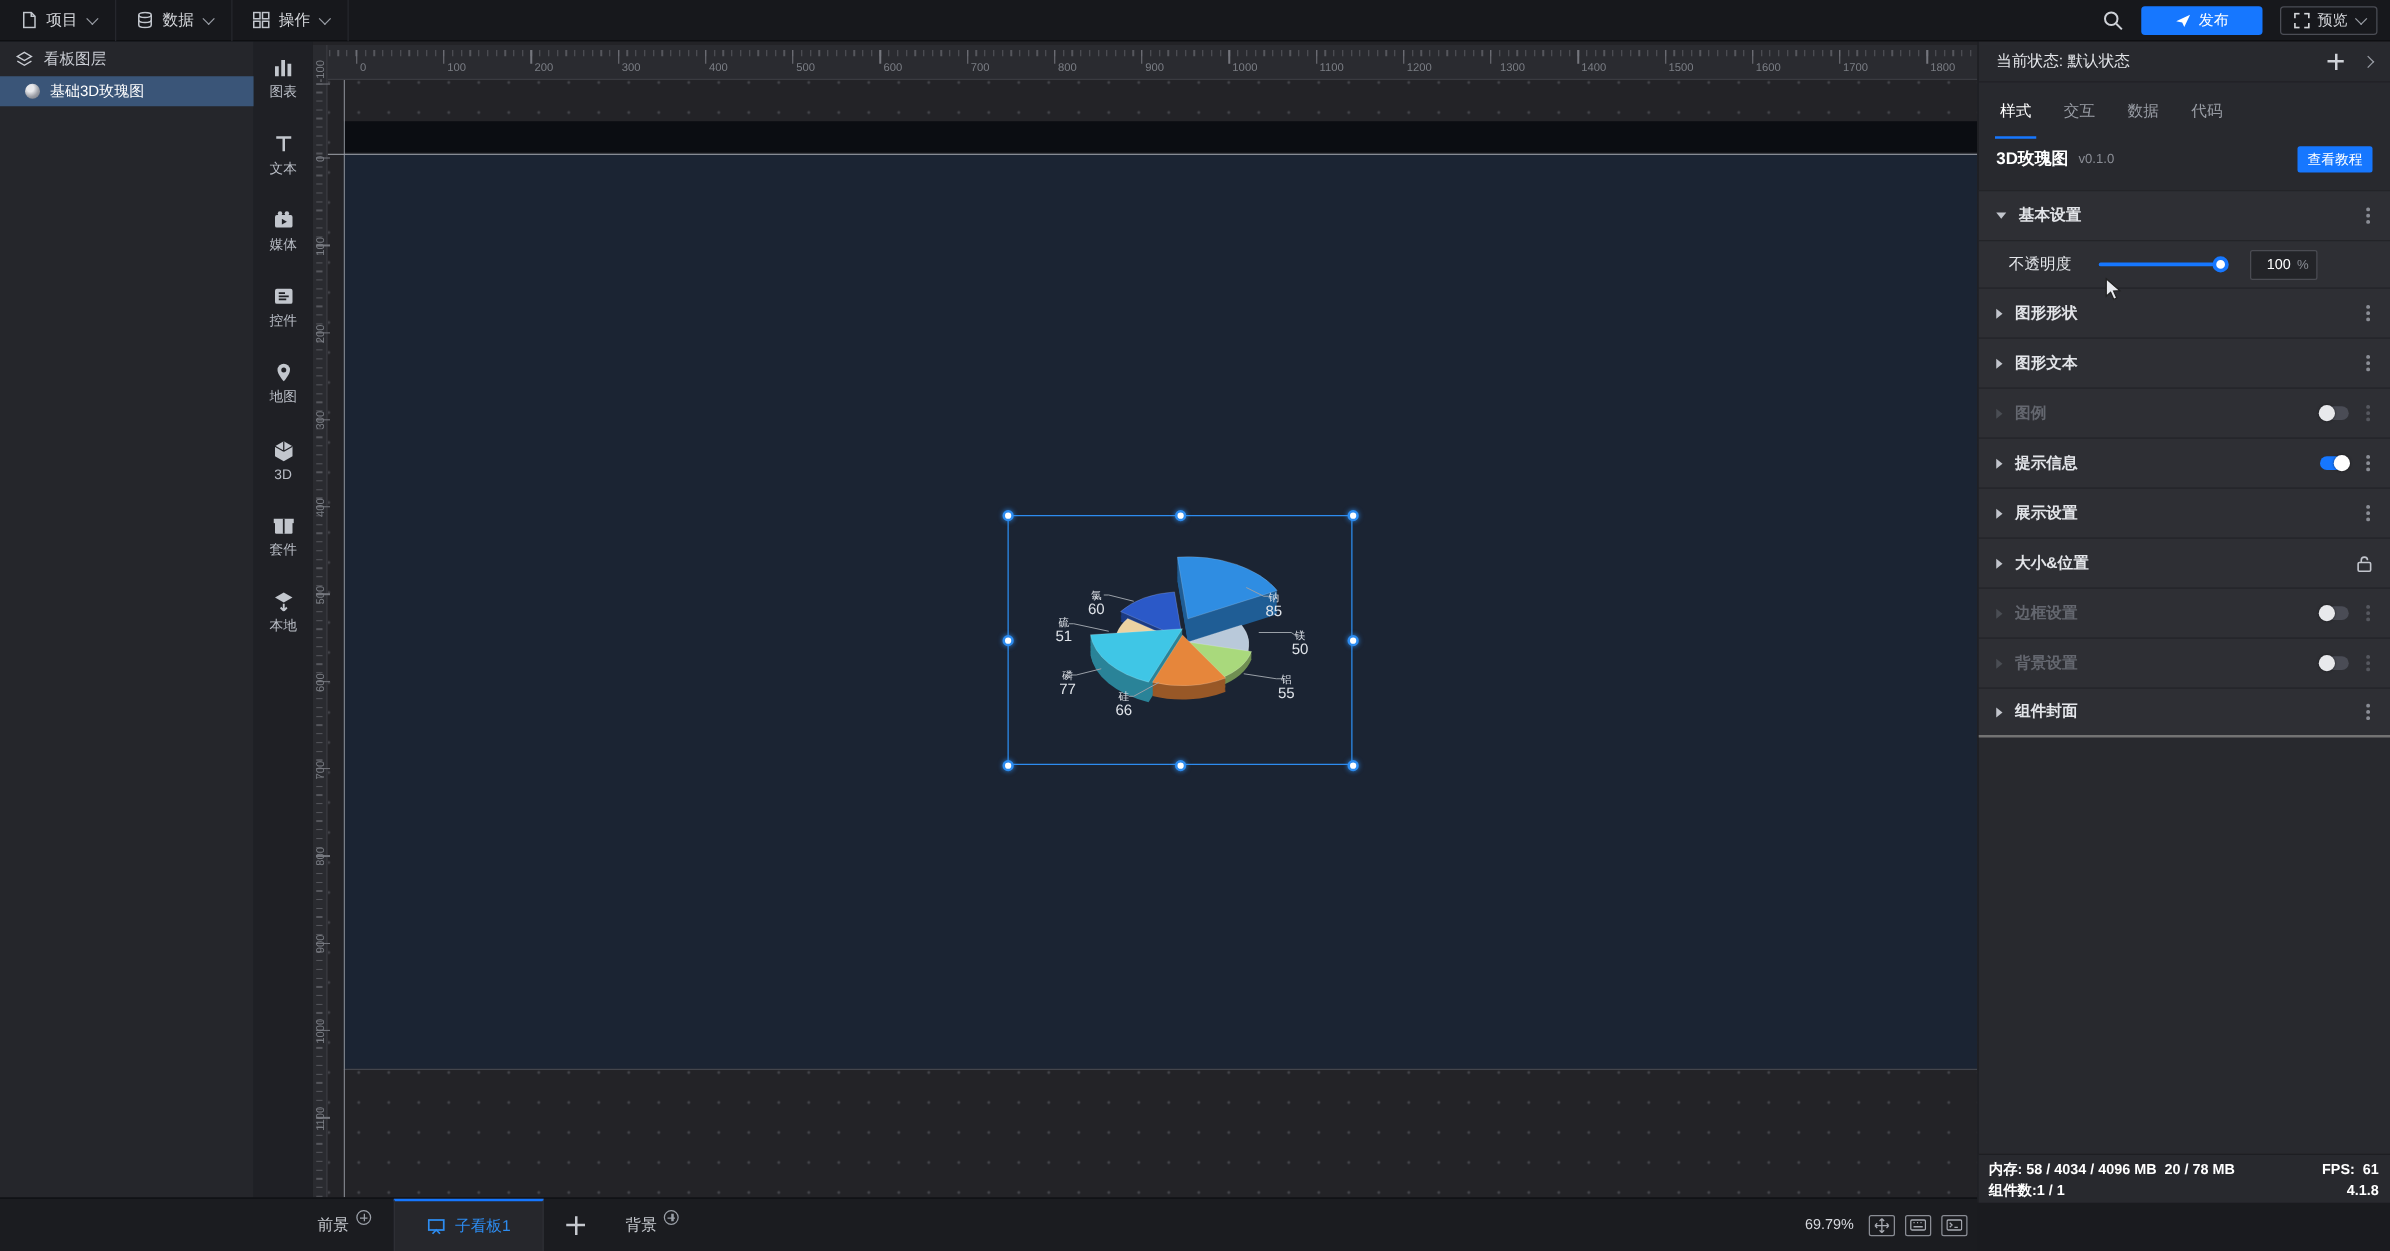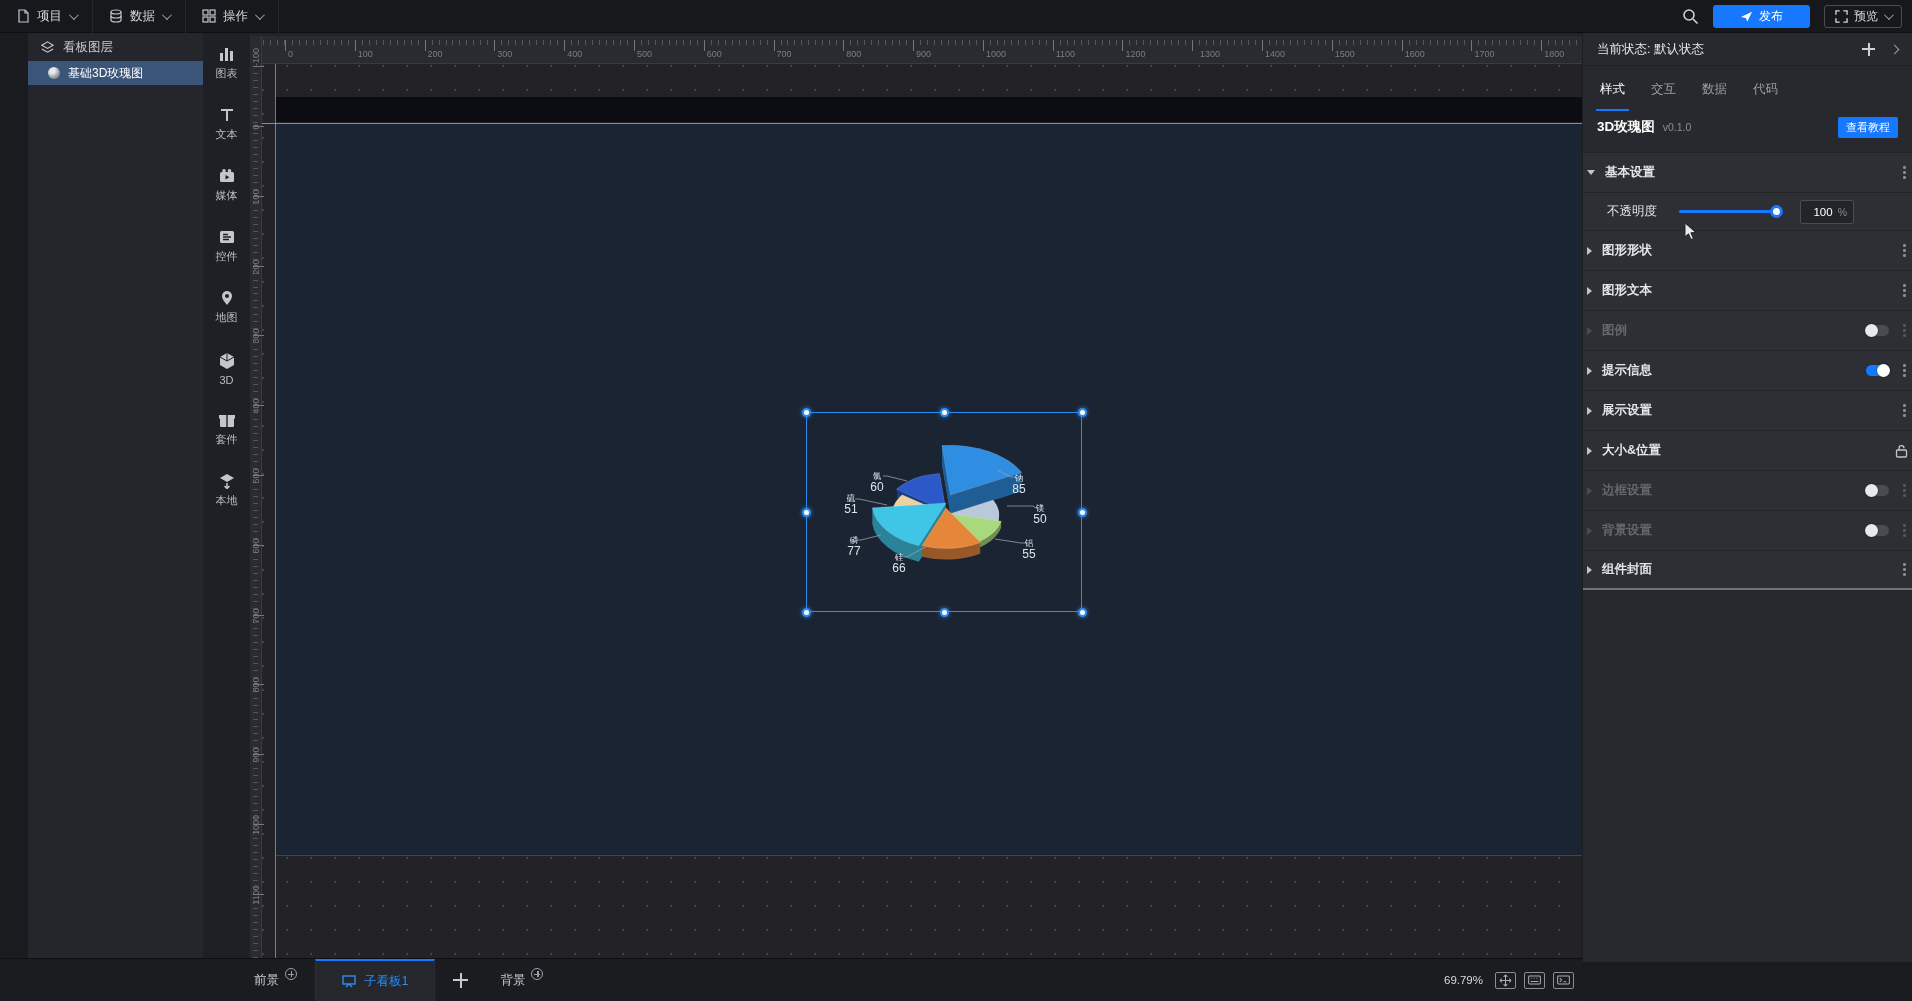--- a/index.html
+++ b/index.html
@@ -14,21 +14,21 @@
   .menu-item svg { display:block; }
   .chev { width:7px; height:7px; border-right:1.5px solid #9a9ea6; border-bottom:1.5px solid #9a9ea6;
     transform:rotate(45deg) translateY(-2px); display:inline-block; }
   #topbar-right { margin-left:auto; display:flex; align-items:center; gap:14px; padding-right:10px; }
   .btn-publish { height:23px; background:#1677ff; color:#fff; border-radius:3px; font-size:12px;
     display:flex; align-items:center; gap:6px; padding:0 27px; }
   .btn-preview { height:23px; border:1px solid #4b4d55; color:#d5d7db; border-radius:3px; font-size:12px;
     display:flex; align-items:center; gap:6px; padding:0 10px; }
 
   
-  #layers { position:absolute; left:0; top:33px; width:203px; height:925px; background:#25262b; z-index:20;margin-left:28px; }
+  #layers { position:absolute; left:0; top:33px; width:203px; height:925px; background:#25262b; z-index:20; }
   #layers-header { height:28px; display:flex; align-items:center; gap:8px; padding-left:12px;
     font-size:12.5px; color:#c8cbd2; }
   .layer-row { height:24px; display:flex; align-items:center; gap:8px; padding-left:20px;
     font-size:12px; color:#fff; }
   .layer-row.selected { background:#3a5578; }
   .sphere { width:12px; height:12px; border-radius:50%;
     background:radial-gradient(circle at 35% 30%, #e8e9ec 0 25%, #9a9da5 60%, #6f7279 100%); }
 
   
   #toolbox { position:absolute; left:203px; top:33px; width:47px; height:925px; background:#1f2025; z-index:20; }
@@ -83,21 +83,21 @@
   #rtabs { height:46px; display:flex; align-items:center; gap:22px; padding:0 15px; position:relative; }
   .rtab { font-size:12.5px; color:#9a9ea6; position:relative; padding:13px 2px; cursor:default; }
   .rtab.active { color:#fff; }
   .rtab.active::after { content:""; position:absolute; left:-2px; right:-2px; bottom:0; height:2px; background:#1677ff; }
   #comp-title { height:30px; display:flex; align-items:center; padding:0 14px; gap:8px; }
   #comp-name { font-size:13.5px; font-weight:bold; color:#fff; }
   #comp-ver { font-size:10.5px; color:#8a8d95; }
   #tutorial-btn { margin-left:auto; background:#1677ff; color:#fff; font-size:11px; padding:3px 8px; border-radius:2px; }
   #sections { margin-top:10px; }
   .sec-row { height:40px; background:#2e2f34; border-top:1px solid #232428; display:flex; align-items:center;
-    padding:0 4px; gap:10px; }
+    padding:0 14px; gap:10px; }
   .sec-row:last-child { border-bottom:2px solid #737373; }
   .caret { width:0; height:0; border-left:5px solid #c2c5cc; border-top:4px solid transparent;
     border-bottom:4px solid transparent; }
   .caret.open { border-left:4px solid transparent; border-right:4px solid transparent;
     border-top:5px solid #c2c5cc; border-bottom:none; }
   .sec-label { font-size:12.5px; color:#e3e5e9; font-weight:bold; }
   .sec-row.disabled .sec-label { color:#64676f; }
   .sec-row.disabled .caret { border-left-color:#4a4d53; }
   .sec-right { margin-left:auto; display:flex; align-items:center; gap:12px; }
   .kebab { display:flex; flex-direction:column; gap:2.5px; padding:2px; }
@@ -632,20 +632,33 @@
     <span class="sec-right">
 
       <span class="kebab" style="display: flex;">
             <i></i>
             <i></i>
             <i></i>
           </span>
     </span>
   </div>
 </div>
+  <div id="rstatus">
+    <div class="rs-line">
+      <span><span>内存:</span>
+        <span>58 / 4034 / 4096 MB</span>&nbsp;
+        <span>20 / 78 MB</span></span>
+      <span><span>FPS:</span>&nbsp;
+        <span>61</span></span>
+    </div>
+    <div class="rs-line">
+      <span><span>组件数:</span><span>1 / 1</span></span>
+      <span>4.1.8</span>
+    </div>
+  </div>
 </div>
 
 <div id="bottombar">
   <div style="width:240px"></div>
   <div class="btab">
     <span>前景</span>
     <span class="badge-plus"></span>
   </div>
   <div id="tab-board">
     <svg width="14" height="13" viewBox="0 0 14 13">

